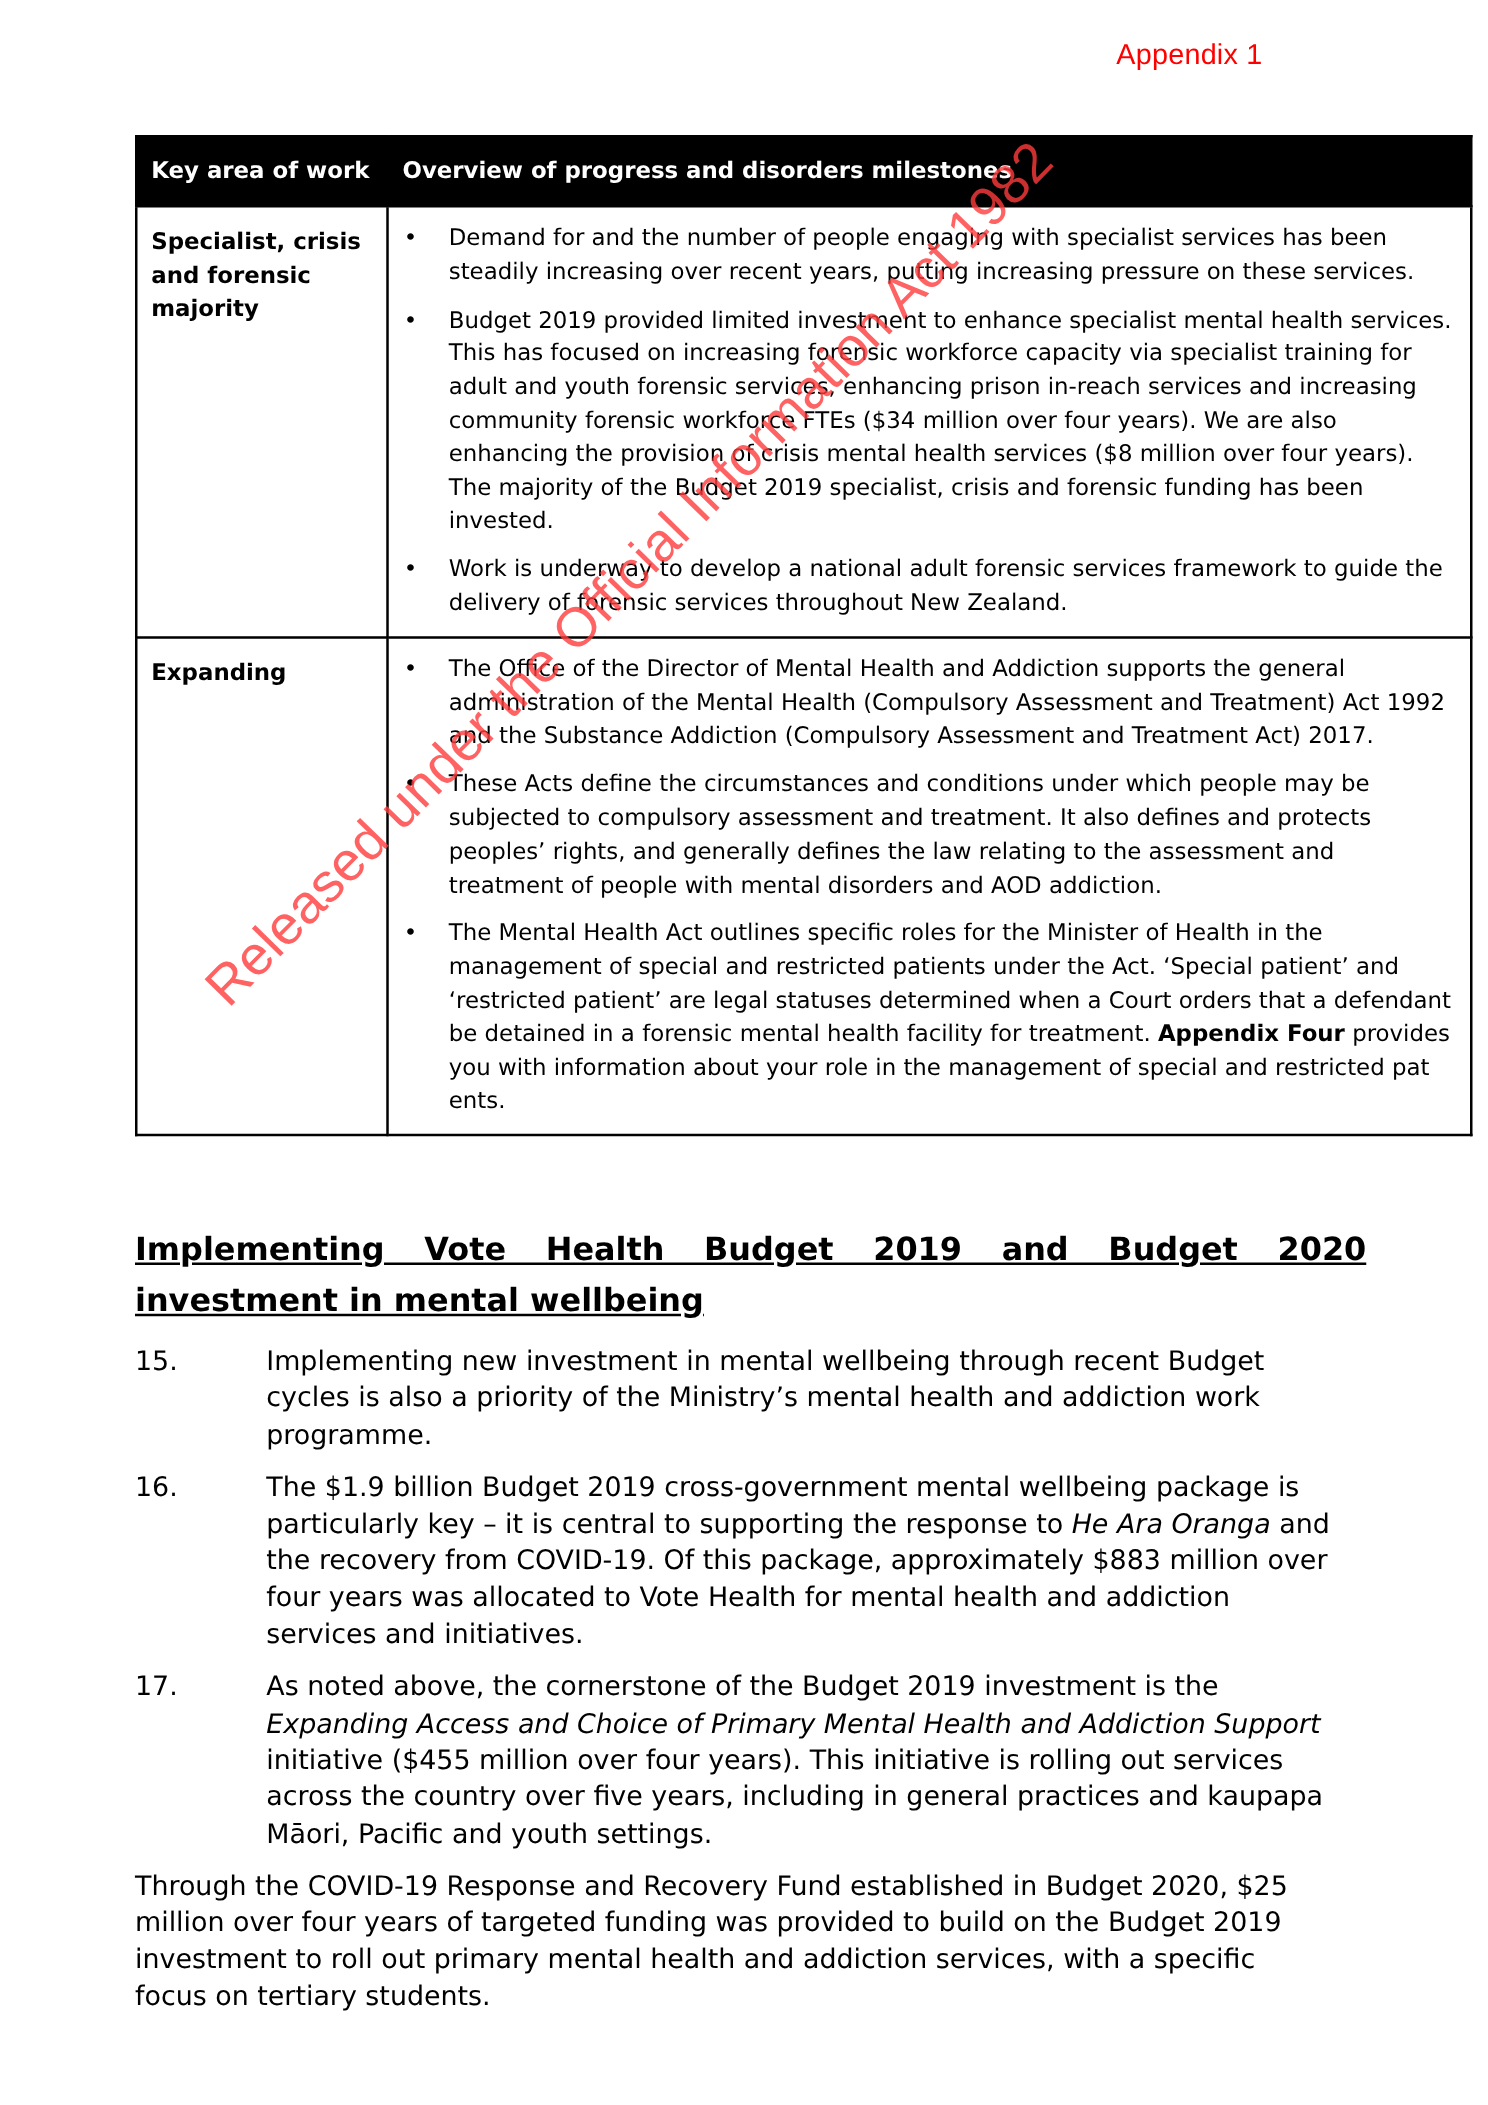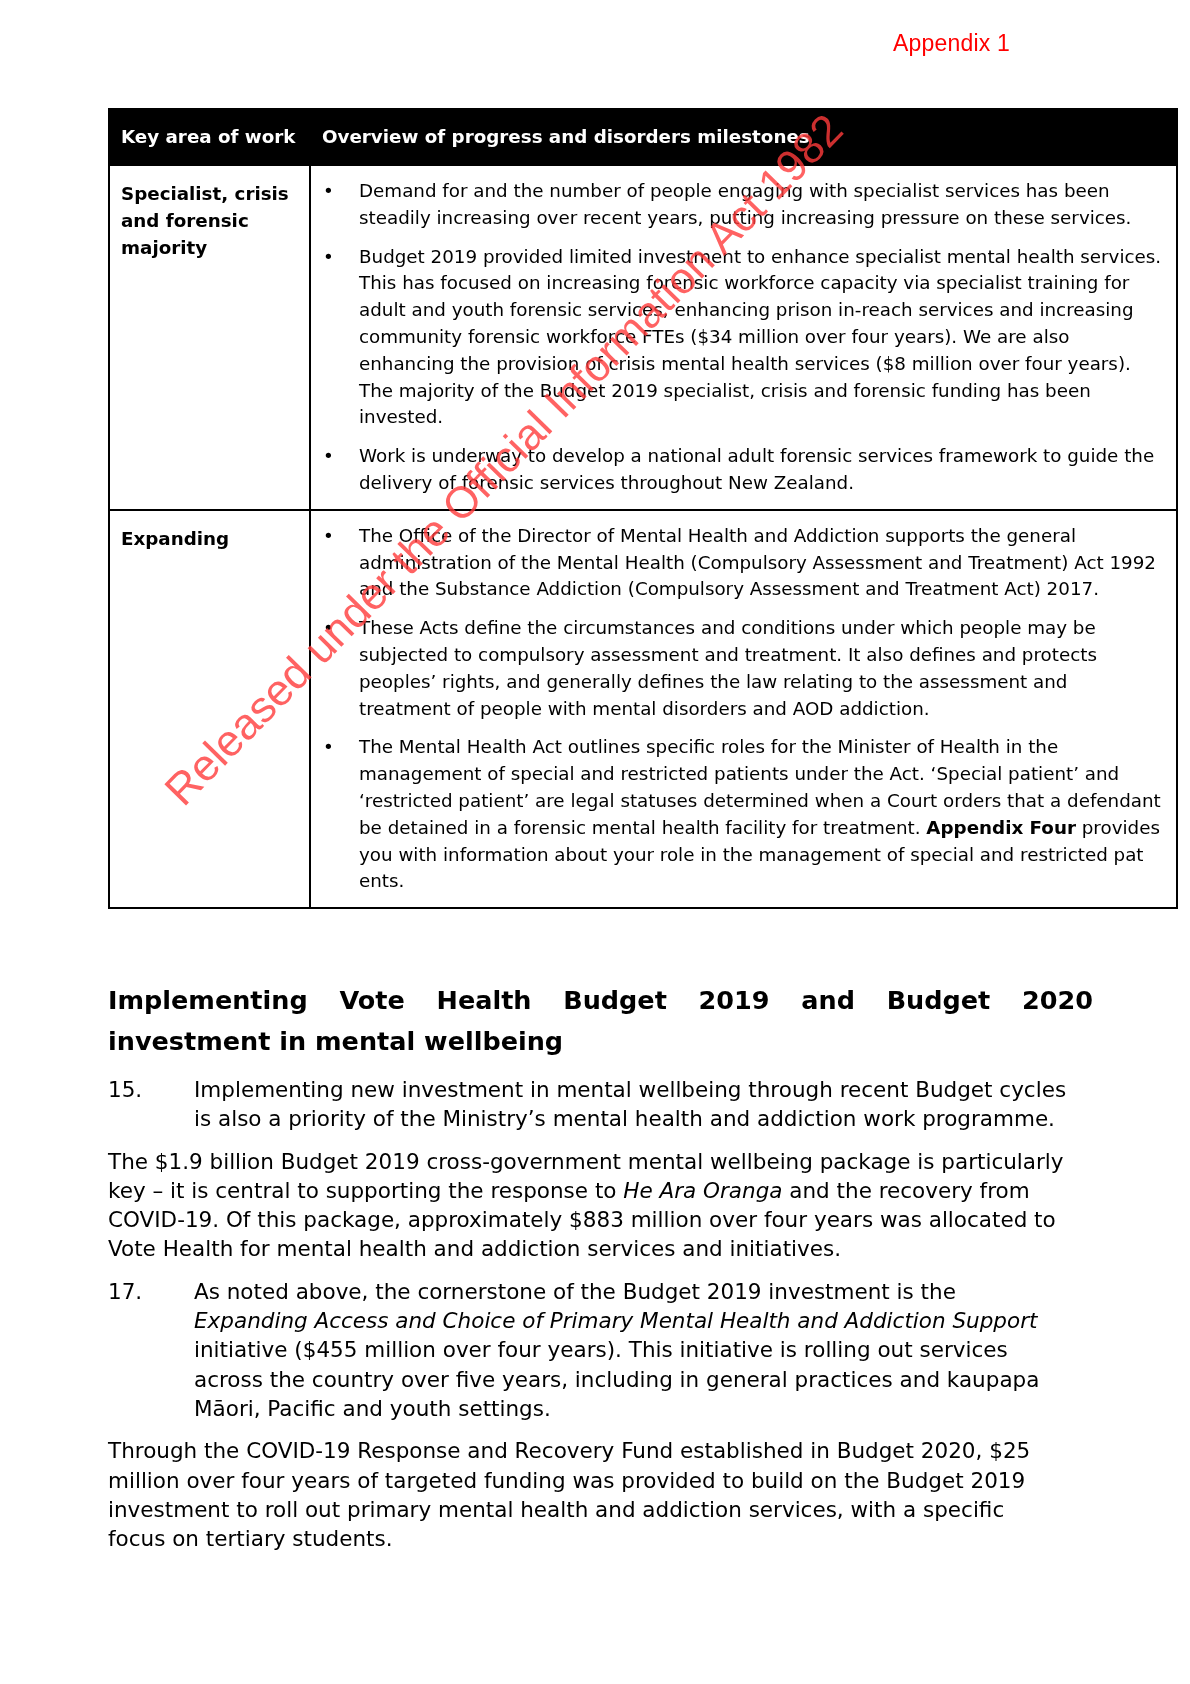--- a/index.html
+++ b/index.html
@@ -13,23 +13,23 @@
                 height:54px; padding:0 0 0 11px; font-size:18.3px; border:2px solid #000; }
   table.kt td { border:2px solid #000; vertical-align:top; }
   td.area { width:188px; padding:15px 0 0 11px; font-weight:bold; }
   td.ov { padding:12px 12px 12px 10px; }
   ul.bl { list-style:none; margin:0; padding:0; }
   ul.bl li { position:relative; padding-left:38px; margin-bottom:12px; }
   ul.bl li:last-child { margin-bottom:0; }
   ul.bl li .dot { position:absolute; left:2px; top:0; }
   h2.sect { position:absolute; top:980px; left:108px; width:985px; margin:0;
             font-size:25.5px; line-height:41px; font-weight:bold; text-align:justify;
-            text-align-last:left; }
+            text-align-last:left;text-decoration:underline; }
   .paras { position:absolute; top:1075px; left:108px; width:960px; font-size:21.5px; line-height:29.3px; }
-  .para { display:flex; margin-bottom:13px; }
+  .para { display:flex; margin-bottom:13px;gap:19px; }
   .para .num { width:86px; flex:none; }
   .para .txt { flex:1; }
   .wm { position:absolute; left:155px; top:780px; width:1080px; transform-origin:0 0;
         transform:rotate(-45.6deg); color:#ff3b3b; opacity:0.8; font-size:44px;
         font-family:"Liberation Sans", sans-serif; white-space:nowrap; pointer-events:none; }
 </style>
 </head>
 <body>
 
 <div class="appendix">Appendix 1</div>
@@ -66,20 +66,21 @@
 </table>
 
 <h2 class="sect">Implementing Vote Health Budget 2019 and Budget 2020 investment in mental wellbeing</h2>
 
 <div class="paras">
   <div class="para">
     <span class="num">15.</span>
     <span class="txt">Implementing new investment in mental wellbeing through recent Budget cycles is also a priority of the Ministry’s mental health and addiction work programme.</span>
   </div>
   <div class="para">
+    <span class="num">16.</span>
     <span class="txt"><span>The $1.9 billion Budget 2019 cross-government mental wellbeing package is particularly key – it is central to supporting the response to </span><i>He Ara Oranga</i><span> and the recovery from COVID-19. Of this package, approximately $883 million over four years was allocated to Vote Health for mental health and addiction services and initiatives.</span></span>
   </div>
   <div class="para">
     <span class="num">17.</span>
     <span class="txt"><span>As noted above, the cornerstone of the Budget 2019 investment is the </span><i>Expanding Access and Choice of Primary Mental Health and Addiction Support</i><span> initiative ($455 million over four years). This initiative is rolling out services across the country over five years, including in general practices and kaupapa Māori, Pacific and youth settings.</span></span>
   </div>
   <div class="para">
     <span class="txt">Through the COVID-19 Response and Recovery Fund established in Budget 2020, $25 million over four years of targeted funding was provided to build on the Budget 2019 investment to roll out primary mental health and addiction services, with a specific focus on tertiary students.</span>
   </div>
 </div>

